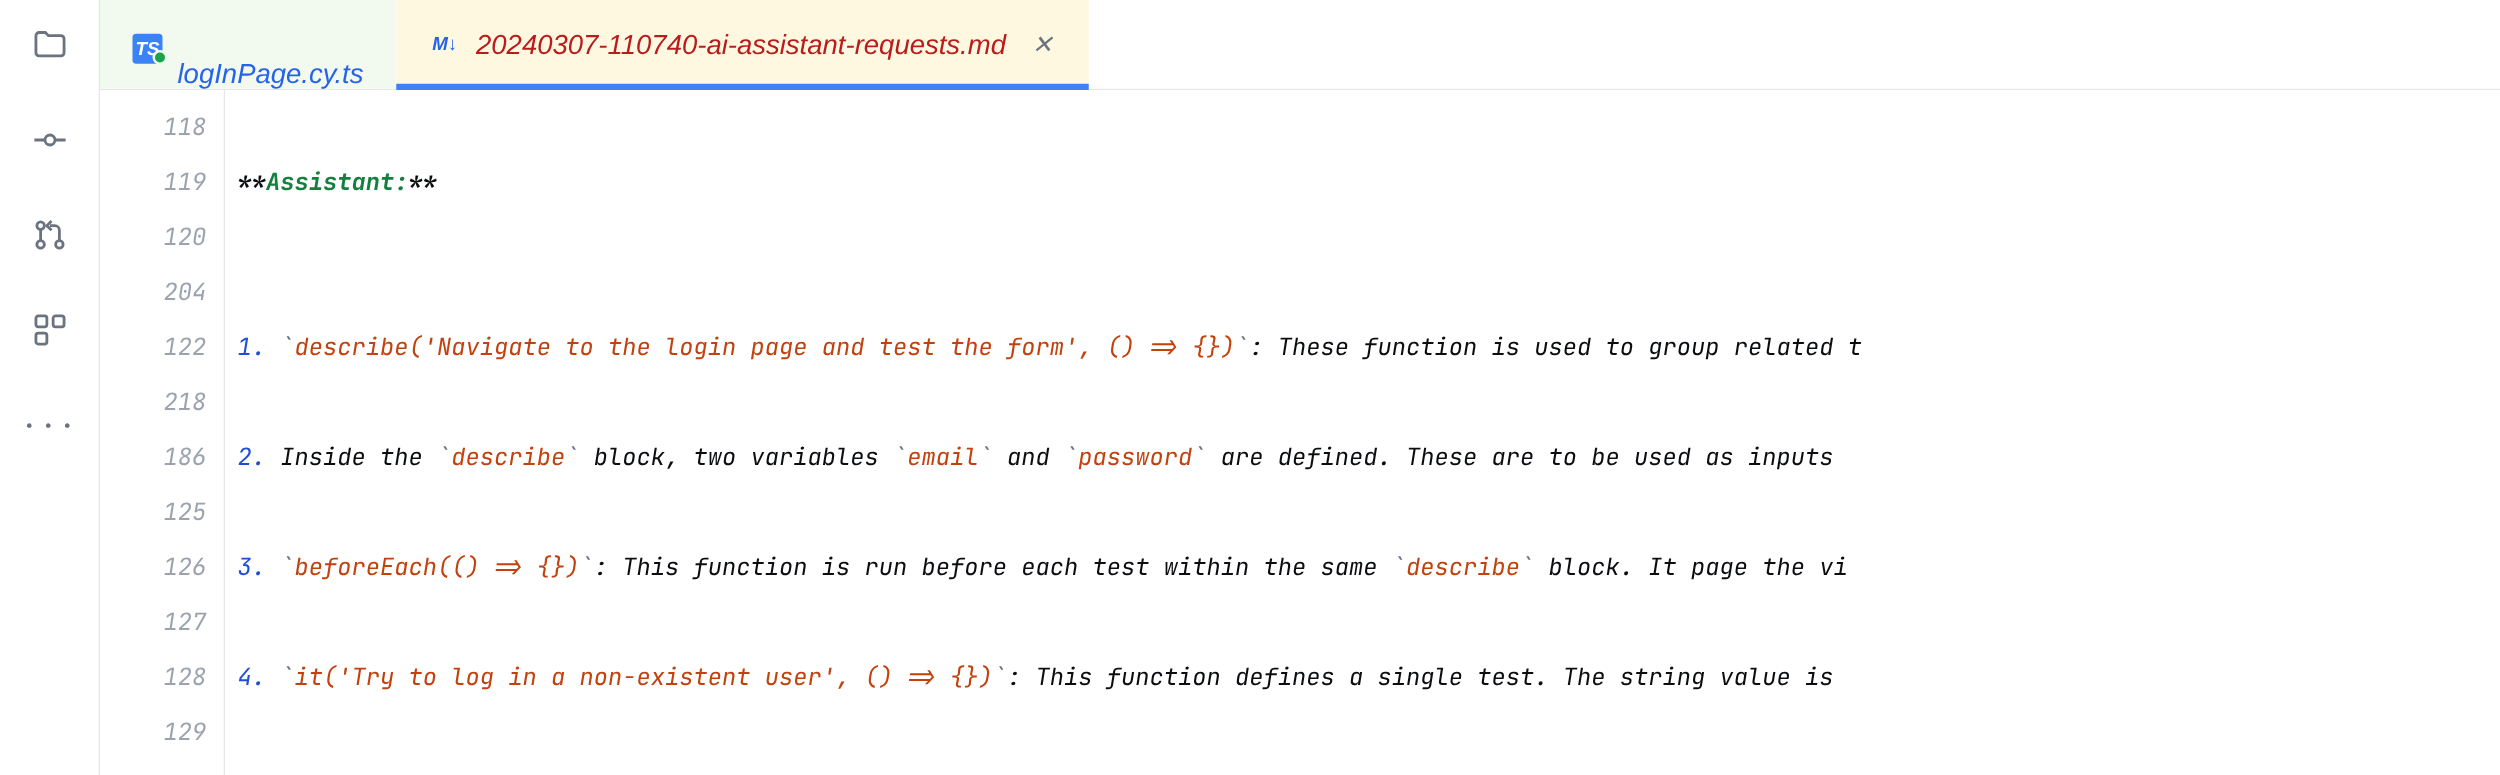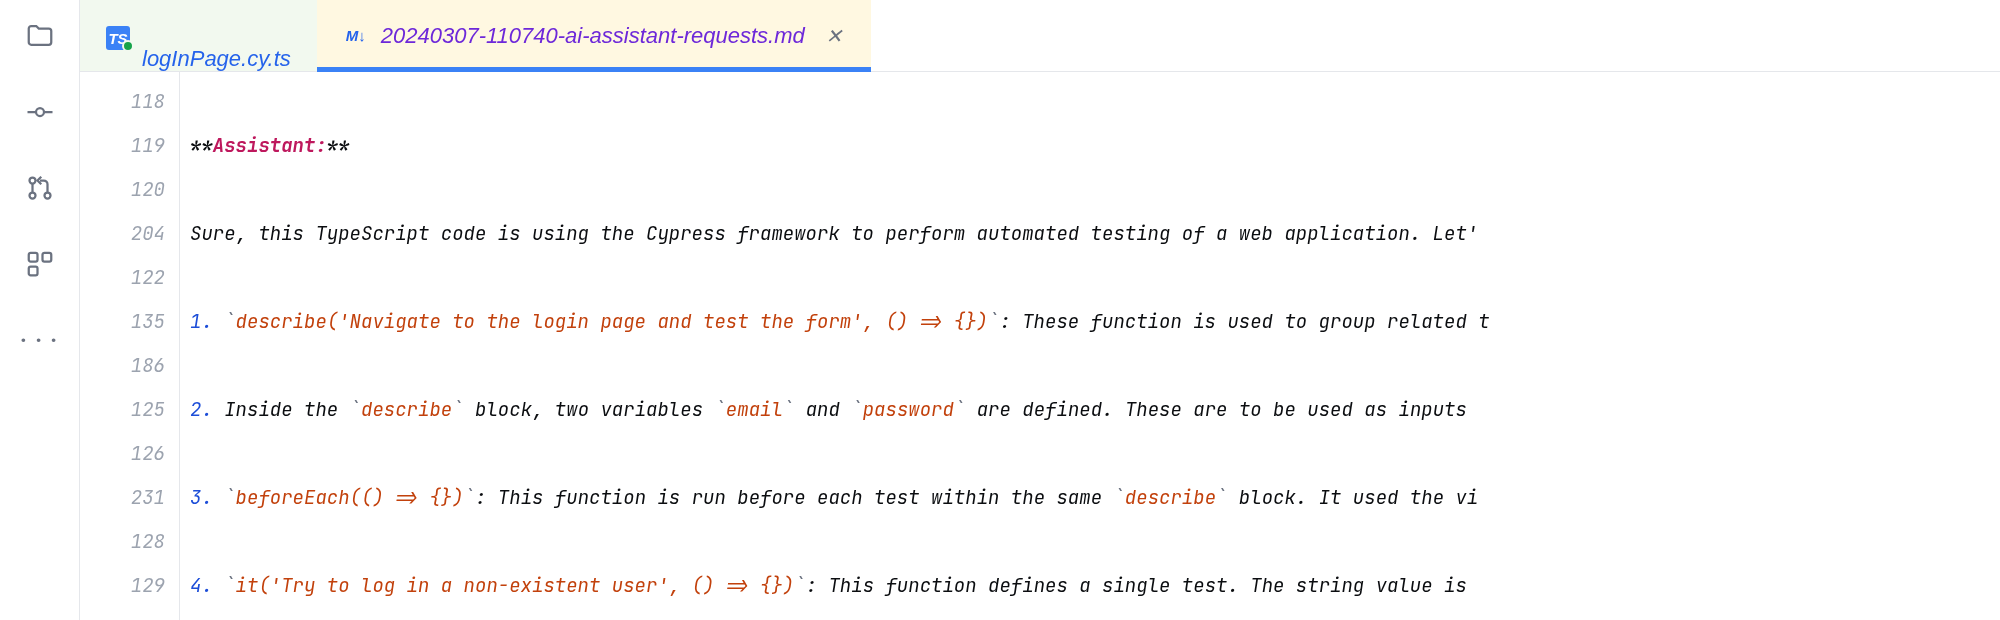--- a/index.html
+++ b/index.html
@@ -76,21 +76,21 @@
   }
   .badge-ts-dot {
     position: absolute; right: -4px; bottom: -4px;
     width: 12px; height: 12px; border-radius: 50%;
     background: #16a34a; border: 2px solid #f2f9ef;
   }
   .badge-md {
     color: #2563eb; font-weight: 800; font-size: 17px;
     font-family: -apple-system, Arial, sans-serif;
   }
-  .tab .label { color: #6d28d9; }
+  .tab .label { color: #b91c1c; }
   .tab.inactive .label { color: #2563eb; margin-top: 47px; }
   .tab .close {
     color: #6b7280; font-size: 20px; margin-left: 6px;
     width: 22px; height: 22px; display: inline-flex; align-items: center; justify-content: center;
   }
 
   
   .editor {
     flex: 1 1 auto;
     display: flex;
@@ -110,21 +110,21 @@
   .content {
     flex: 1 1 auto;
     padding: 8px 0 0 10px;
     line-height: 44px;
     white-space: nowrap;
     overflow: hidden;
     color: #0b0d10;
   }
   .content .row { height: 44px; }
   .tok-bold-mk { color: #0b0d10; font-weight: 700; }
-  .tok-bold    { color: #be185d; font-weight: 700; }
+  .tok-bold    { color: #15803d; font-weight: 700; }
   .tok-num     { color: #1d4ed8; }
   .tok-code    { color: #c2410c; }
   .tok-tick    { color: #6b7280; }
 </style>
 </head>
 <body>
 
 <div class="root">
 
   <div class="tool-rail">
@@ -175,38 +175,37 @@
       </div>
     </div>
 
     <div class="editor">
       <div class="gutter" id="gutter">
           <div>118</div>
           <div>119</div>
           <div>120</div>
           <div>204</div>
           <div>122</div>
-          <div>135</div>
+          <div>218</div>
           <div>186</div>
           <div>125</div>
           <div>126</div>
-          <div>231</div>
+          <div>127</div>
           <div>128</div>
           <div>129</div>
         </div>
       <div class="content" id="content">
           <div class="row">&nbsp;</div>
           <div class="row"><span class="tok-bold-mk">**</span><span class="tok-bold">Assistant:</span><span class="tok-bold-mk">**</span></div>
           <div class="row">&nbsp;</div>
-          <div class="row"><span>Sure, this TypeScript code is using the Cypress framework to perform automated testing of a web application. Let'</span></div>
           <div class="row">&nbsp;</div>
           <div class="row"><span class="tok-num">1. </span><span class="tok-tick">`</span><span class="tok-code">describe('Navigate to the login page and test the form', () =&gt; {})</span><span class="tok-tick">`</span><span>: These function is used to group related t</span></div>
           <div class="row">&nbsp;</div>
           <div class="row"><span class="tok-num">2. </span><span>Inside the </span><span class="tok-tick">`</span><span class="tok-code">describe</span><span class="tok-tick">`</span><span> block, two variables </span><span class="tok-tick">`</span><span class="tok-code">email</span><span class="tok-tick">`</span><span> and </span><span class="tok-tick">`</span><span class="tok-code">password</span><span class="tok-tick">`</span><span> are defined. These are to be used as inputs </span></div>
           <div class="row">&nbsp;</div>
-          <div class="row"><span class="tok-num">3. </span><span class="tok-tick">`</span><span class="tok-code">beforeEach(() =&gt; {})</span><span class="tok-tick">`</span><span>: This function is run before each test within the same </span><span class="tok-tick">`</span><span class="tok-code">describe</span><span class="tok-tick">`</span><span> block. It used the vi</span></div>
+          <div class="row"><span class="tok-num">3. </span><span class="tok-tick">`</span><span class="tok-code">beforeEach(() =&gt; {})</span><span class="tok-tick">`</span><span>: This function is run before each test within the same </span><span class="tok-tick">`</span><span class="tok-code">describe</span><span class="tok-tick">`</span><span> block. It page the vi</span></div>
           <div class="row">&nbsp;</div>
           <div class="row"><span class="tok-num">4. </span><span class="tok-tick">`</span><span class="tok-code">it('Try to log in a non-existent user', () =&gt; {})</span><span class="tok-tick">`</span><span>: This function defines a single test. The string value is </span></div>
         </div>
     </div>
 
   </div>
 </div>
 
 </body></html>

